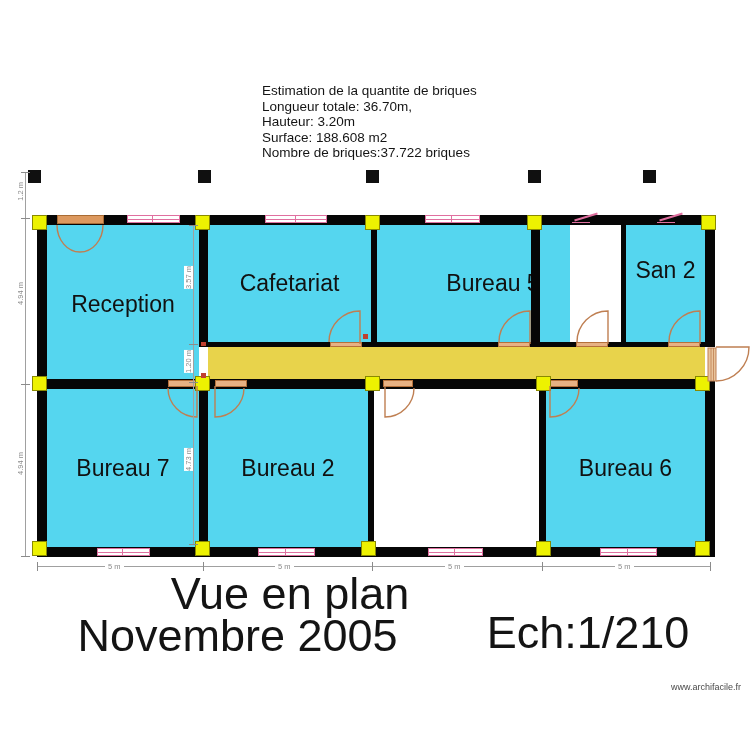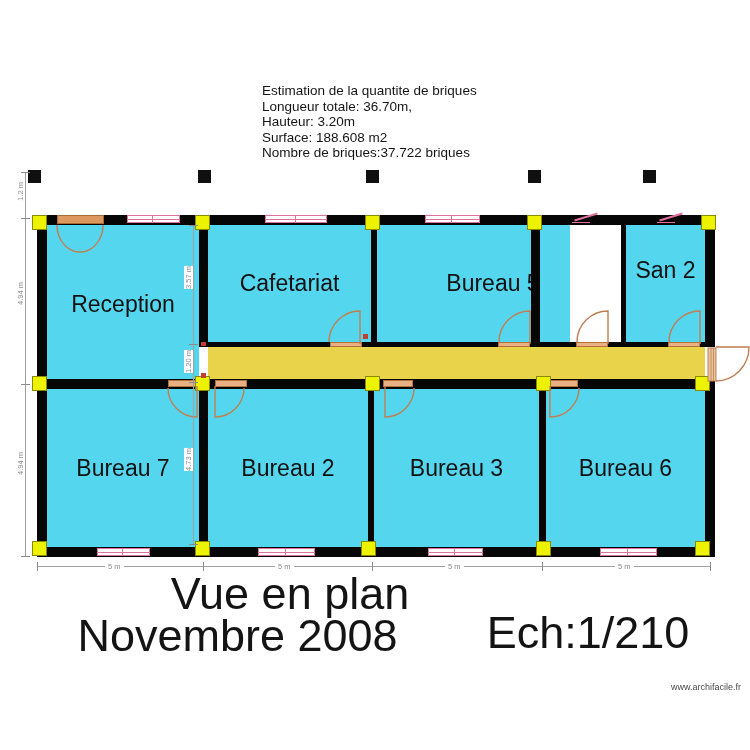--- a/index.html
+++ b/index.html
@@ -67,23 +67,20 @@
     <span class="rlabel">Bureau 5</span>
     </div>
   <div class="room" style="left:626px;top:225px;width:79px;height:117px;align-items:flex-start;padding-top:32px;box-sizing:border-box;">
     <span class="rlabel">San 2</span>
     </div>
   <div class="room" style="left:47px;top:389px;width:152px;height:158px;">
     <span class="rlabel">Bureau 7</span>
     </div>
   <div class="room" style="left:208px;top:389px;width:160px;height:158px;">
     <span class="rlabel">Bureau 2</span>
-    </div>
-  <div class="room" style="left:374px;top:389px;width:165px;height:158px;">
-    <span class="rlabel">Bureau 3</span>
     </div>
   <div class="room" style="left:546px;top:389px;width:159px;height:158px;">
     <span class="rlabel">Bureau 6</span>
     </div>
 
   <div id="corridor" style="left:208px;top:347px;width:497px;height:32px;"></div>
 
   <div class="wall" style="left:37px;top:215px;width:678px;height:10px;"></div>
   <div class="wall" style="left:37px;top:547px;width:678px;height:10px;"></div>
   <div class="wall" style="left:37px;top:215px;width:10px;height:342px;"></div>
@@ -187,18 +184,18 @@
   <div class="tick" style="left:203px;top:562px;"></div>
   <div class="tick" style="left:372px;top:562px;"></div>
   <div class="tick" style="left:542px;top:562px;"></div>
   <div class="tick" style="left:710px;top:562px;"></div>
   <div class="dimlabel" style="left:105px;top:562px;padding:0 3px;">5 m</div>
   <div class="dimlabel" style="left:275px;top:562px;padding:0 3px;">5 m</div>
   <div class="dimlabel" style="left:445px;top:562px;padding:0 3px;">5 m</div>
   <div class="dimlabel" style="left:615px;top:562px;padding:0 3px;">5 m</div>
 
   <div class="bigtitle" style="left:150px;top:571px;width:280px;">Vue en plan</div>
-  <div class="bigtitle" style="left:40px;top:613px;width:395px;">Novembre 2008</div>
+  <div class="bigtitle" style="left:40px;top:613px;width:395px;">Novembre 2005</div>
   <div class="bigtitle" style="left:468px;top:610px;width:240px;">Ech:1/210</div>
 
   <div id="site-url" style="left:636px;top:682px;width:105px;text-align:right;">www.archifacile.fr</div>
 
 </div>
 
 </body></html>

